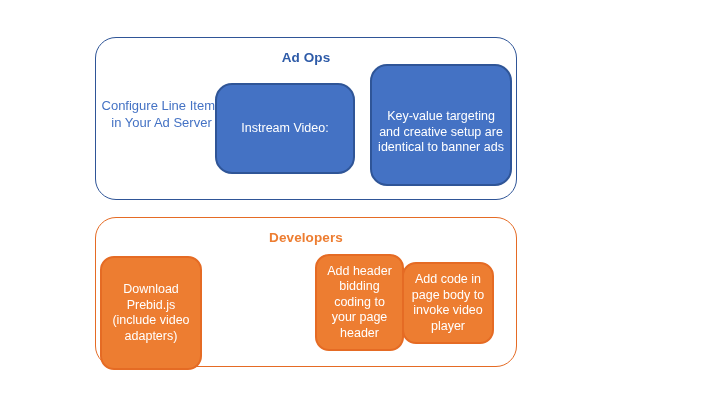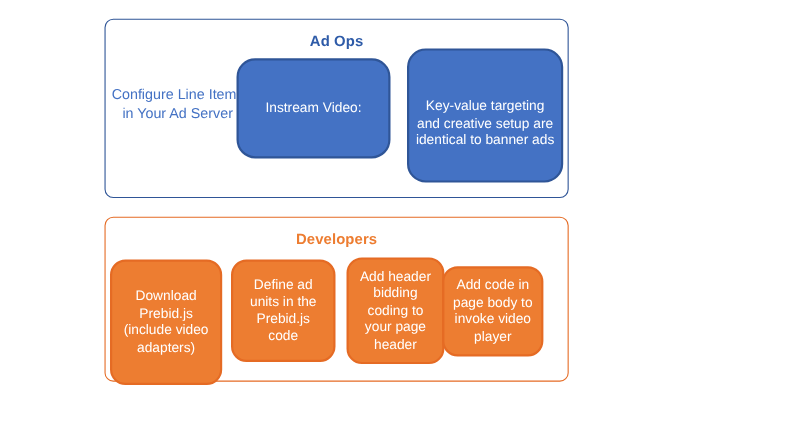--- a/index.html
+++ b/index.html
@@ -13,22 +13,23 @@
     height: 405px;
     background: #ffffff;
     overflow: hidden;
     font-family: "Liberation Sans", sans-serif;
   }
   .group {
     position: absolute;
     background: #ffffff;
     border-style: solid;
     border-width: 1.5px;
-    border-radius: 8px;
+    border-radius: 21px;
     box-sizing: border-box;
+    margin-top: 20px;
   }
   .group-adops {
     left: 95px; top: 17px;
     width: 422px; height: 163px;
     border-color: var(--blue-stroke);
   }
   .group-devs {
     left: 95px; top: 197px;
     width: 422px; height: 150px;
     border-color: var(--orange-stroke);
@@ -69,21 +70,21 @@
     border: 2px solid var(--blue-stroke);
     border-radius: 17px;
   }
   .shape-orange {
     background: var(--orange-fill);
     border: 2px solid var(--orange-stroke);
     border-radius: 14px;
   }
   
   .shape-instream {
-    left: 119px; top: 35px;
+    left: 119px; top: 45px;
     width: 140px; height: 91px;
     padding: 4px 8px;
   }
   .shape-outstream {
     left: 274px; top: 26px;
     width: 142px; height: 122px;
     padding: 4px 6px;
   }
   .shape-heading { width: 100%; }
   .shape-body { width: 100%; margin-top: 15px; }
@@ -112,23 +113,20 @@
     </div>
   </section>
 
   <section class="group group-devs">
     <div class="group-title">Developers</div>
 
     <div class="shape shape-orange shape-dev1">
       <div class="dev-label">Download Prebid.js (include video adapters)</div>
     </div>
 
-    <div class="shape shape-orange shape-dev2">
-      <div class="dev-label">Define ad units in the Prebid.js code</div>
-    </div>
 
     <div class="shape shape-orange shape-dev3">
       <div class="dev-label">Add header bidding coding to your page header</div>
     </div>
 
     <div class="shape shape-orange shape-dev4">
       <div class="dev-label">Add code in page body to invoke video player</div>
     </div>
   </section>
 

